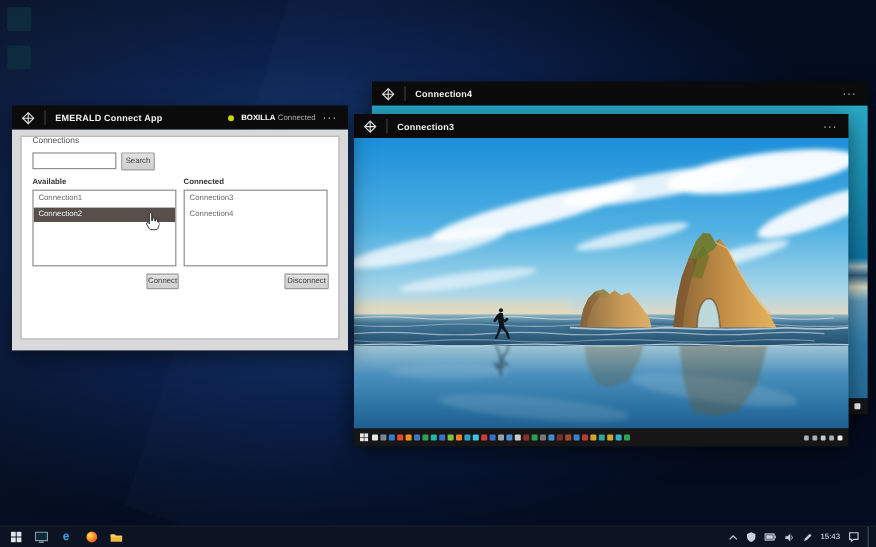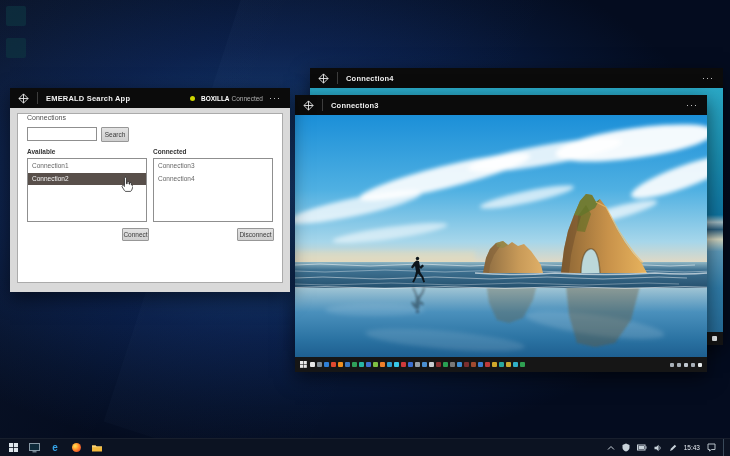--- a/index.html
+++ b/index.html
@@ -295,21 +295,21 @@
 
   <div class="win emerald">
     <div class="titlebar">
       <svg class="tb-logo" viewBox="0 0 12 12">
         <g stroke="#e8e8e8" stroke-width="1" fill="none">
           <path d="M6 1 L11 6 L6 11 L1 6 Z"></path>
             <path d="M6 1 L6 11 M1 6 L11 6"></path>
         </g>
       </svg>
       <span class="tb-sep"></span>
-      <span class="tb-title">EMERALD Search App</span>
+      <span class="tb-title">EMERALD Connect App</span>
       <span class="tb-right">
         <span class="status-dot"></span>
         <span style="display:flex;align-items:baseline;">
           <span class="brand">BOXILLA</span>
           <span class="brand-status">Connected</span>
         </span>
         <span class="tb-ellipsis">···</span>
       </span>
     </div>
     <div class="emerald-body">

